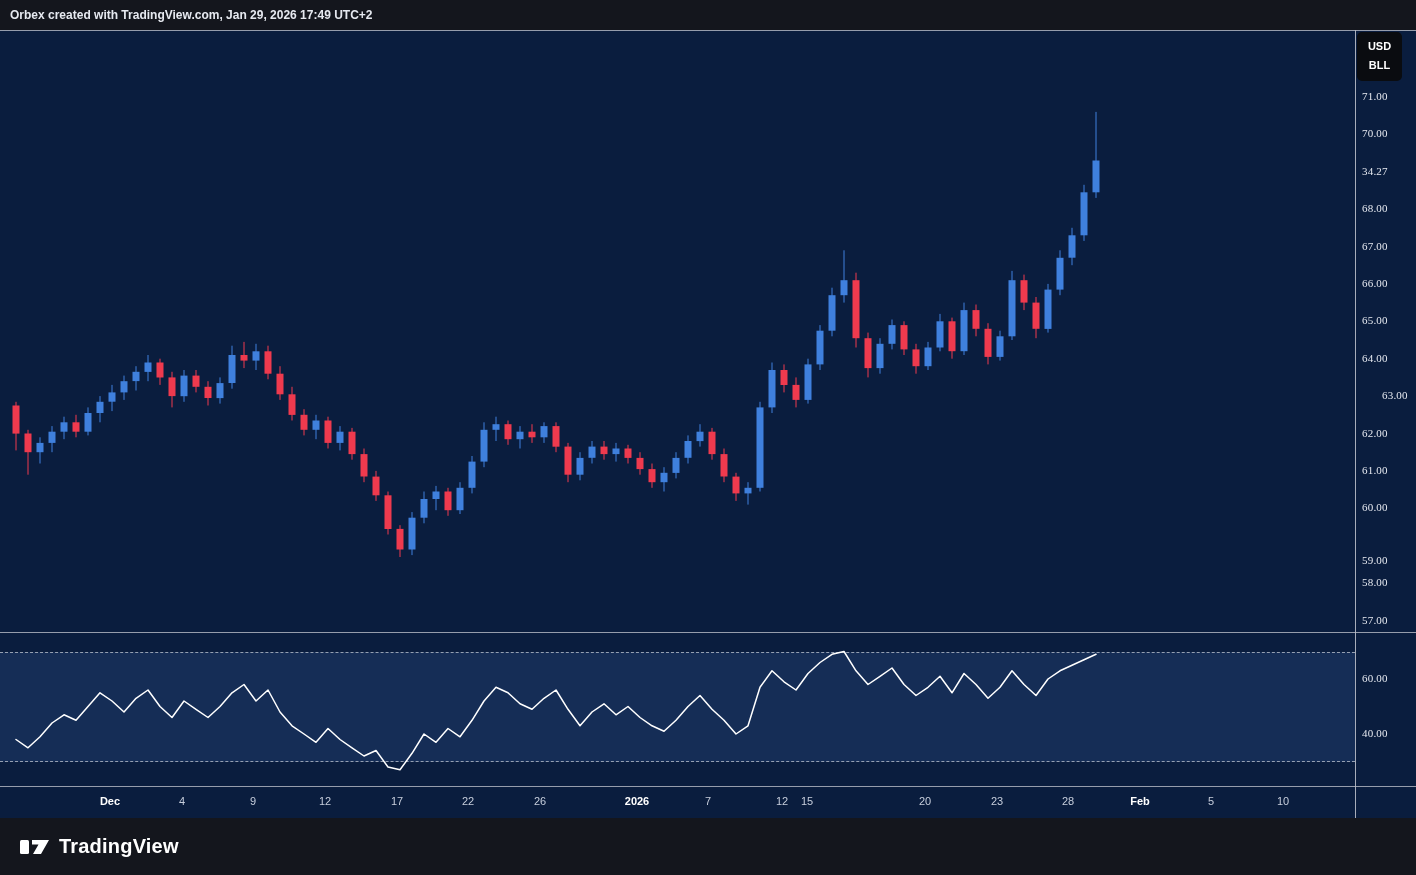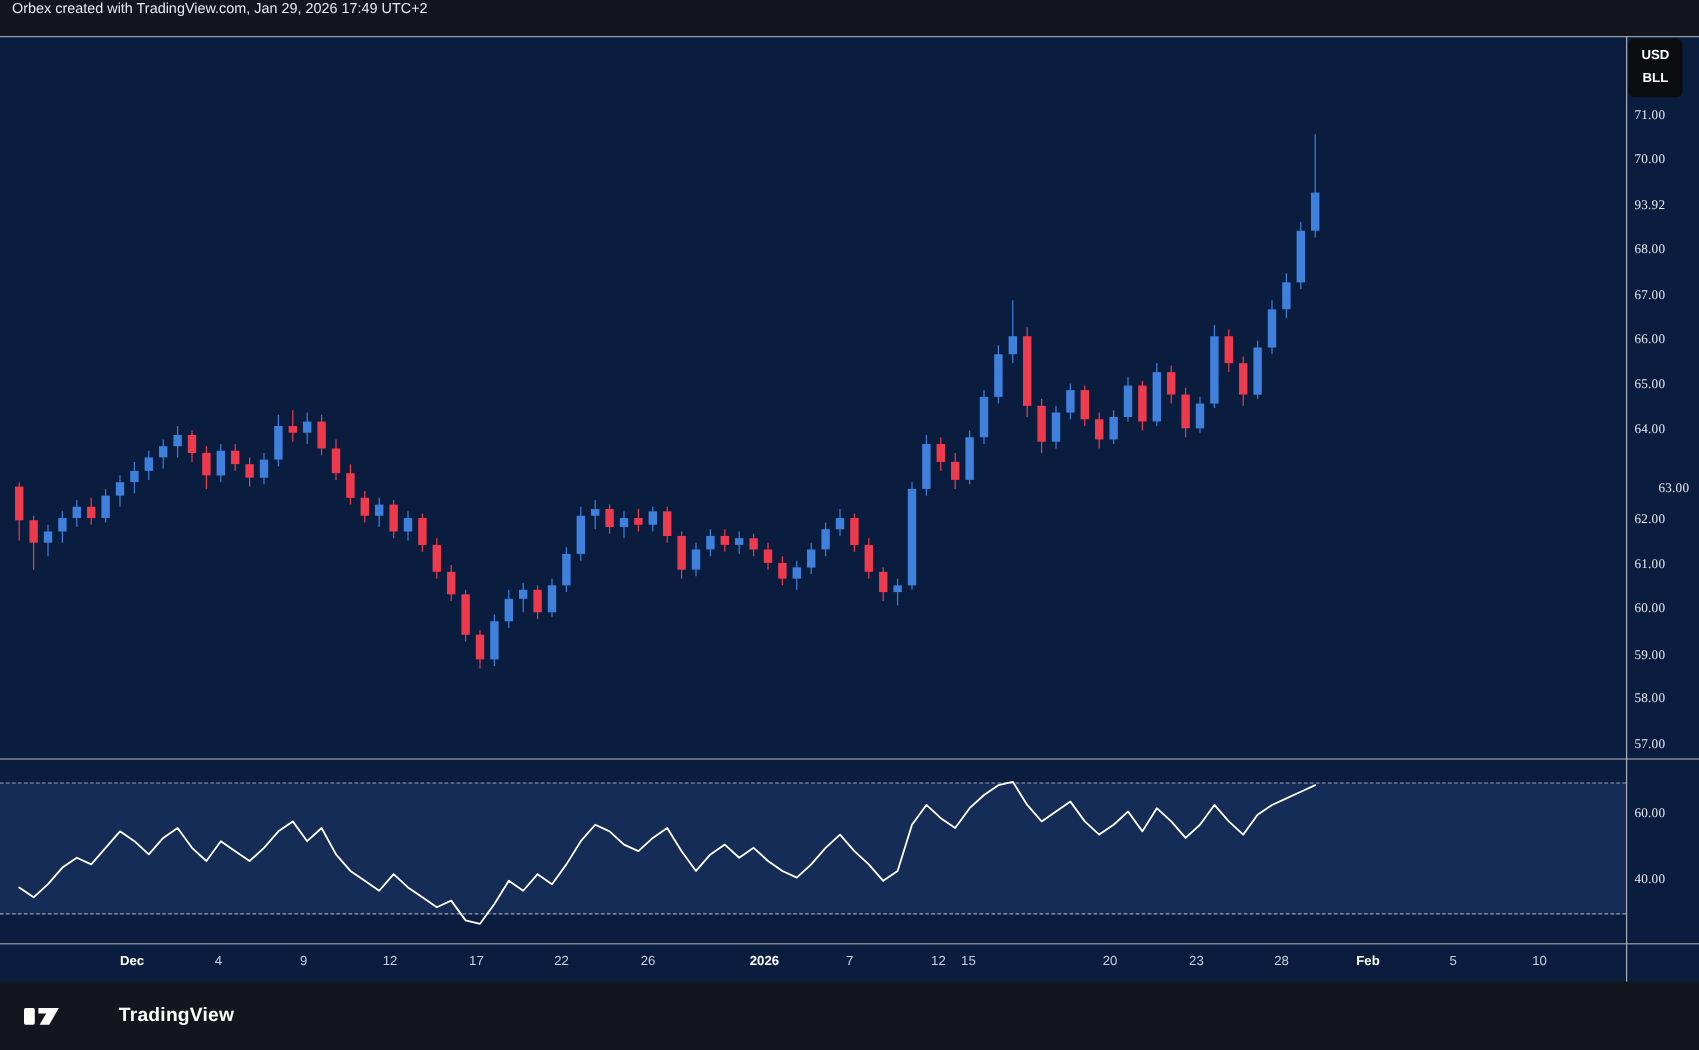--- a/index.html
+++ b/index.html
@@ -18,22 +18,22 @@
   html,body{width:1416px;height:875px;}
   body{
     background:var(--background);
     font-family:"Liberation Sans", sans-serif;
     position:relative;
     overflow:hidden;
   }
   .topbar{
     position:absolute;top:0;left:0;width:1211px;height:30px;
     background:var(--background);
-    display:flex;padding-left:10px;
-    color:var(--axis-text);font-size:12px;font-weight:400;
+    display:flex;align-items:center;padding-left:10px;
+    color:var(--axis-text);font-size:12px;font-weight:700;
   }
   .chart{
     position:absolute;top:30px;left:0;width:1416px;height:788px;
   }
   .price-pane{
     position:absolute;top:0;left:0;width:1355px;height:602px;
     background:var(--pane);overflow:hidden;
   }
   .ind-pane{
     position:absolute;top:602px;left:0;width:1355px;height:154px;
@@ -69,21 +69,21 @@
     background:var(--band-fill);
     border-top:1px dashed var(--band-line);
     border-bottom:1px dashed var(--band-line);
   }
   .ind-pane svg,.price-pane svg{position:absolute;top:0;left:0;}
   .footer{
     position:absolute;top:818px;left:0;width:1416px;height:57px;
     background:var(--background);
     display:flex;align-items:center;padding-left:20px;gap:9px;
   }
-  .tv-wordmark{color:#fff;font-size:16px;font-weight:700;letter-spacing:.2px;margin-left:40px;}
+  .tv-wordmark{color:#fff;font-size:20px;font-weight:700;letter-spacing:.2px;}
 </style>
 </head>
 <body>
 
 <div class="topbar">
   <span>Orbex created with TradingView.com, Jan 29, 2026 17:49 UTC+2</span>
 </div>
 
 <div class="chart">
 
@@ -297,31 +297,31 @@
       <div class="time-tick" style="left: 997px;">23</div>
       <div class="time-tick" style="left: 1068px;">28</div>
       <div class="time-tick bold" style="left: 1140px;">Feb</div>
       <div class="time-tick" style="left: 1211px;">5</div>
       <div class="time-tick" style="left: 1283px;">10</div>
     </div>
 
   <div class="right-axis" id="price-axis">
       <div class="price-label" style="top: 60px;">71.00</div>
       <div class="price-label" style="top: 97px;">70.00</div>
-      <div class="price-label" style="top: 135px;">93.92</div>
+      <div class="price-label" style="top: 135px;">34.27</div>
       <div class="price-label" style="top: 172px;">68.00</div>
       <div class="price-label" style="top: 210px;">67.00</div>
       <div class="price-label" style="top: 247px;">66.00</div>
       <div class="price-label" style="top: 284px;">65.00</div>
       <div class="price-label" style="top: 322px;">64.00</div>
-      <div class="price-label" style="top: 371px; padding-left: 20px;">63.00</div>
+      <div class="price-label" style="top: 359px; padding-left: 20px;">63.00</div>
       <div class="price-label" style="top: 397px;">62.00</div>
       <div class="price-label" style="top: 434px;">61.00</div>
       <div class="price-label" style="top: 471px;">60.00</div>
-      <div class="price-label" style="top: 510px;">59.00</div>
+      <div class="price-label" style="top: 524px;">59.00</div>
       <div class="price-label" style="top: 546px;">58.00</div>
       <div class="price-label" style="top: 584px;">57.00</div>
       <div class="osc-label" style="top: 642px;">60.00</div>
       <div class="osc-label" style="top: 697px;">40.00</div>
     </div>
 
   <div class="hline" style="top:0"></div>
   <div class="hline" style="top:602px"></div>
   <div class="hline" style="top:756px"></div>
   <div class="vline"></div>

